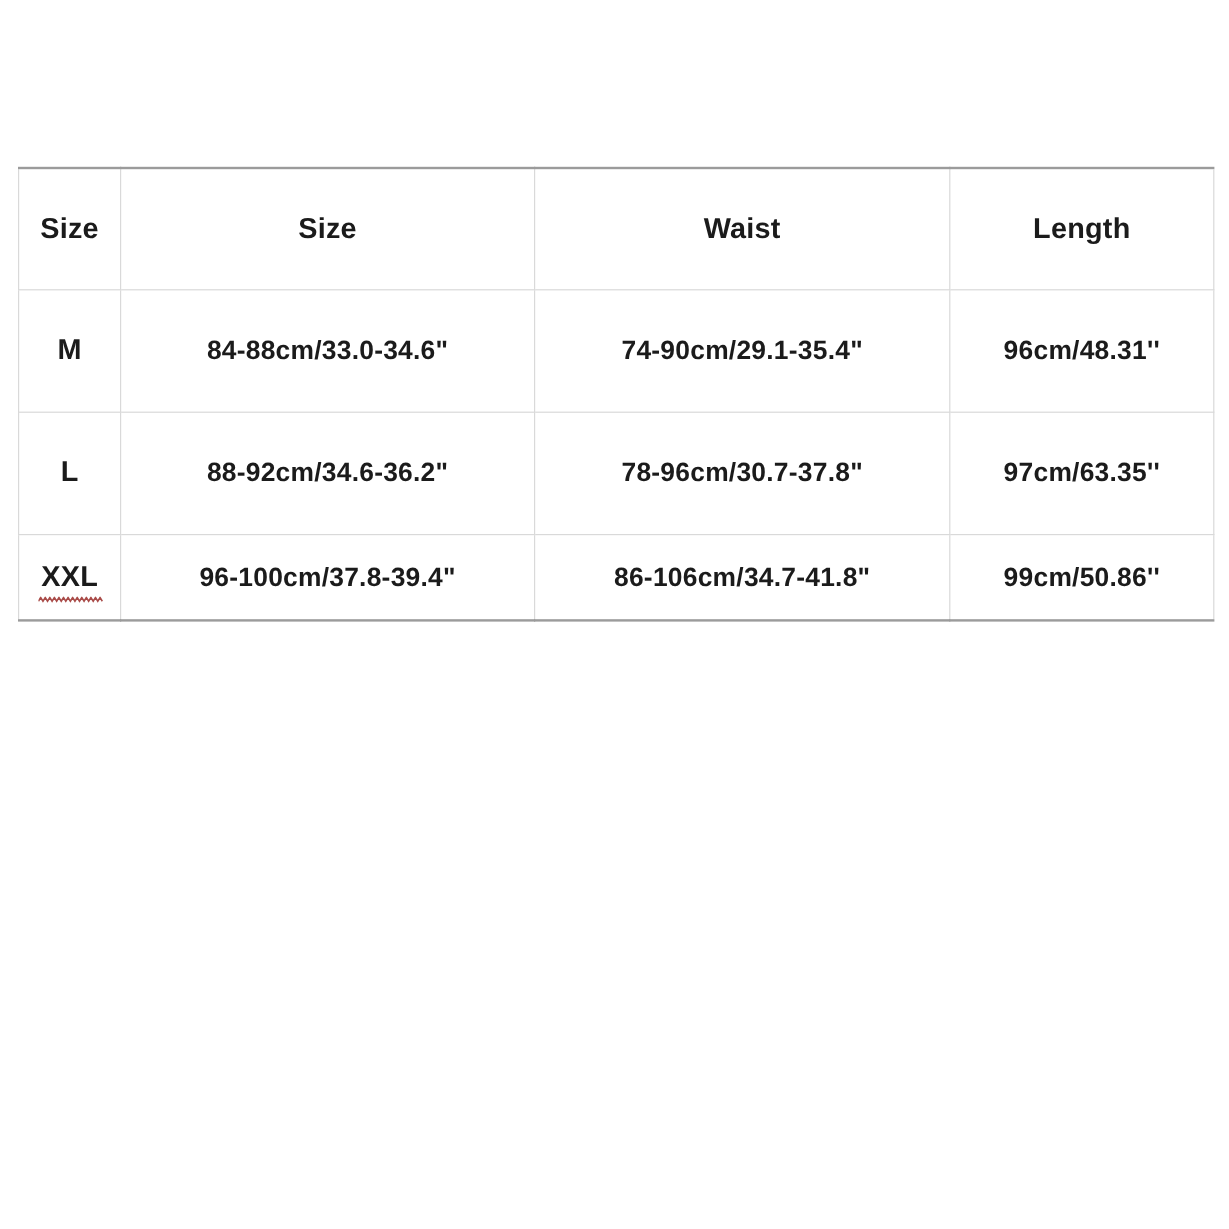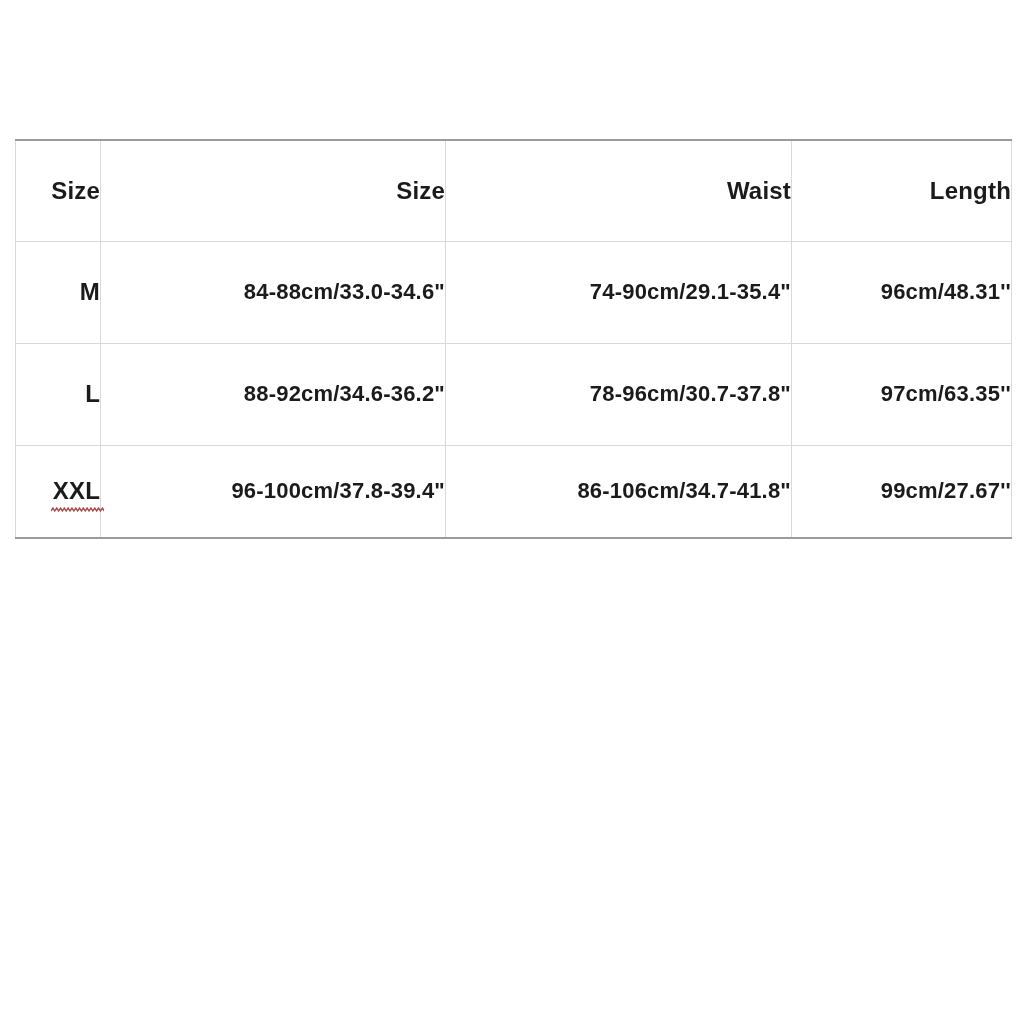--- a/index.html
+++ b/index.html
@@ -26,30 +26,30 @@
     border-collapse: collapse;
     table-layout: fixed;
     background: var(--background, #ffffff);
     border-top: 2px solid var(--outer-border, #9b9b9b);
     border-bottom: 2px solid var(--outer-border, #9b9b9b);
     border-left: 1px solid var(--side-border, #c6c6c6);
     border-right: 1px solid var(--side-border, #c6c6c6);
   }
   .size-chart th, .size-chart td {
     border: 1px solid var(--inner-border, #d9d9d9);
-    text-align: right;
+    text-align: center;
     vertical-align: middle;
     color: var(--text, #1b1b1b);
     font-weight: bold;
     padding: 0;
     letter-spacing: 0.2px;
   }
   .size-chart thead tr { height: 101px; }
   .size-chart tbody tr { height: 102px; }
-  .size-chart tbody tr:last-child { height: 93px; }
+  .size-chart tbody tr:last-child { height: 72px; }
   .size-chart thead th { font-size: 24px; }
   .size-chart tbody th { font-size: 24px; }
   .size-chart tbody td { font-size: 22px; }
   .misspelled {
     display: inline-block;
     position: relative;
   }
   .squiggle {
     position: absolute;
     left: -2px;
@@ -96,17 +96,17 @@
         <th>
           <span class="misspelled">
             <span>XXL</span>
             <svg class="squiggle" viewBox="0 0 56 6" preserveAspectRatio="none" aria-hidden="true">
               <path d="M0,4 L2,1 L4,4 L6,1 L8,4 L10,1 L12,4 L14,1 L16,4 L18,1 L20,4 L22,1 L24,4 L26,1 L28,4 L30,1 L32,4 L34,1 L36,4 L38,1 L40,4 L42,1 L44,4 L46,1 L48,4 L50,1 L52,4 L54,1 L56,4" fill="none" stroke-width="1.4" stroke="#a94b48"></path>
             </svg>
           </span>
         </th>
         <td>96-100cm/37.8-39.4"</td>
         <td>86-106cm/34.7-41.8"</td>
-        <td>99cm/27.67''</td>
+        <td>99cm/50.86''</td>
       </tr>
     </tbody>
   </table>
 </div>
 
 </body></html>

